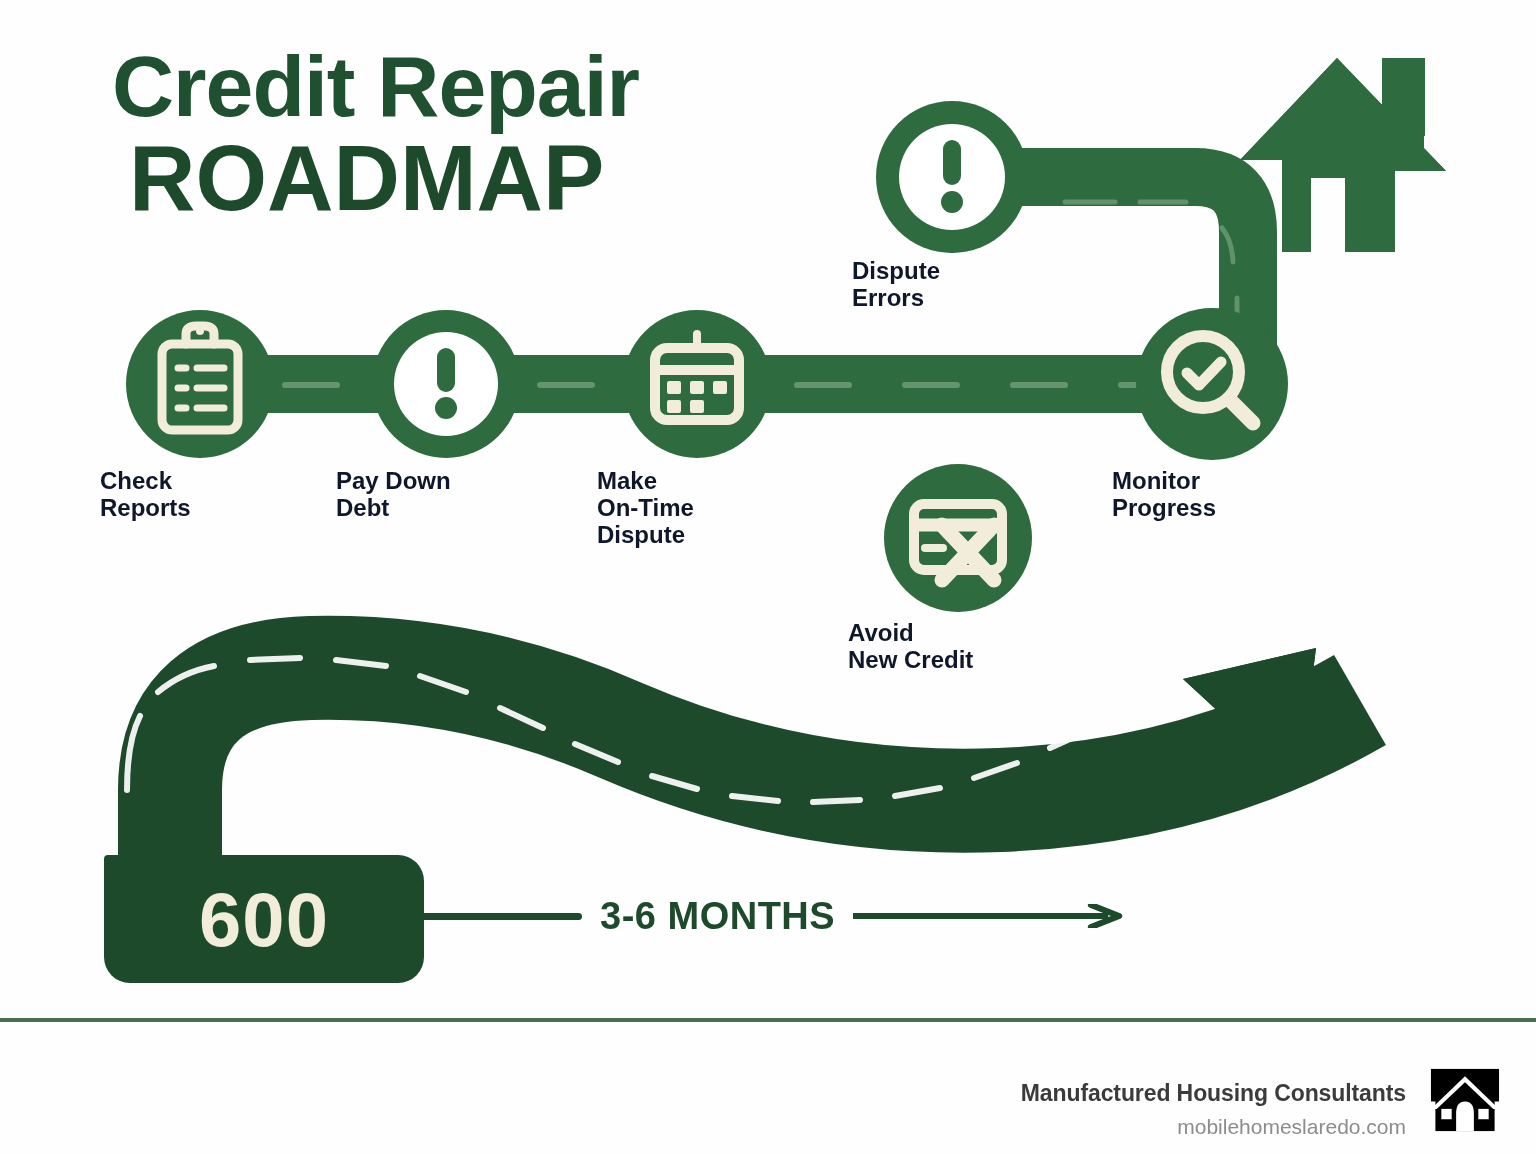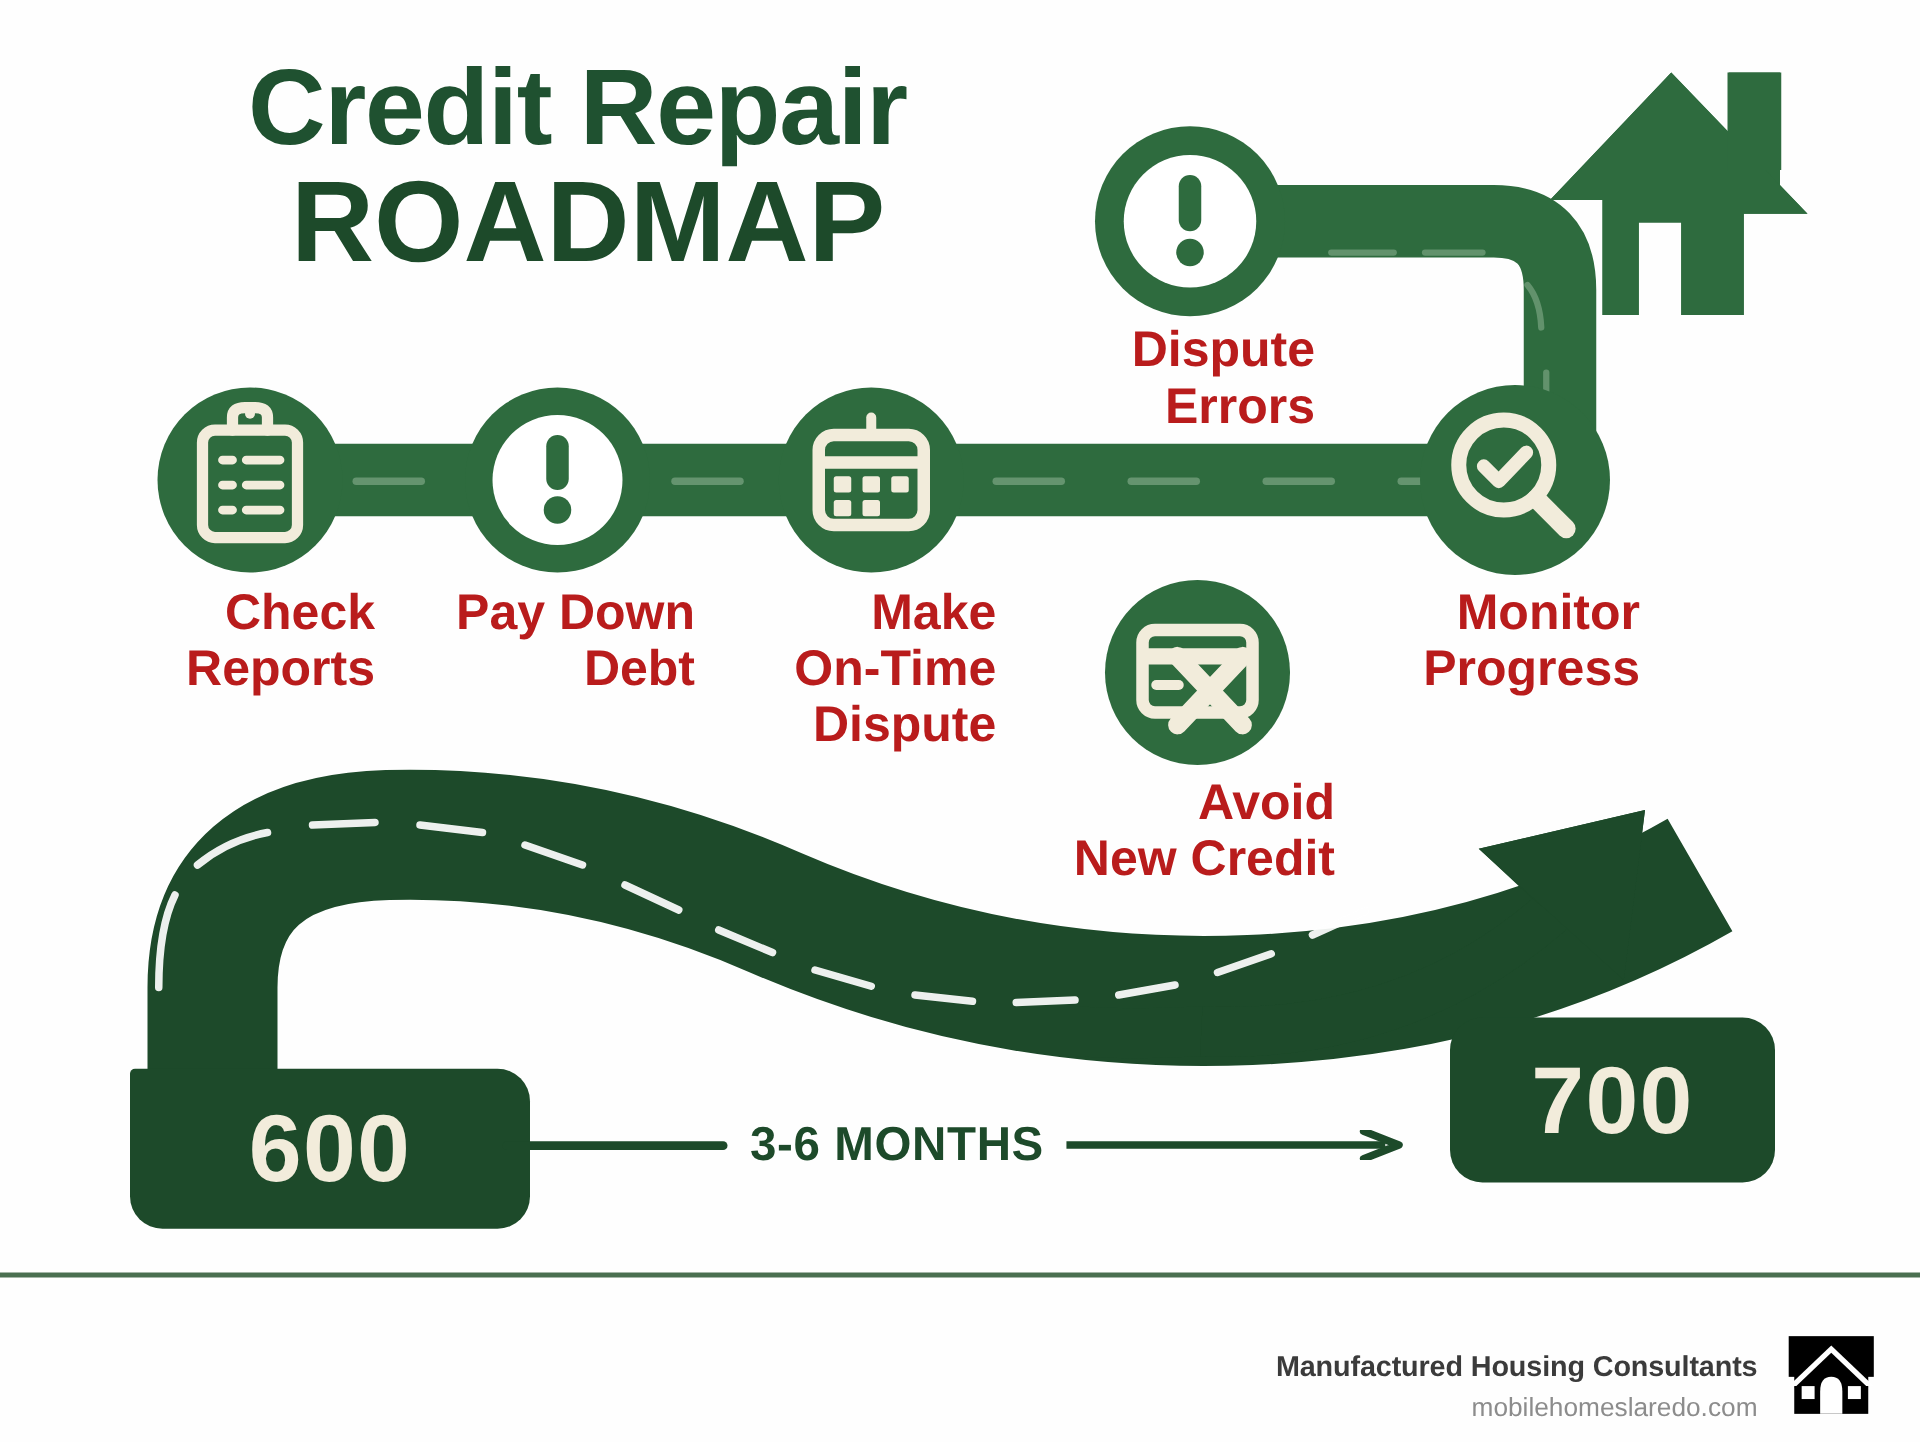--- a/index.html
+++ b/index.html
@@ -17,21 +17,20 @@
     background: #fefefe;
     overflow: hidden;
   }
   .abs { position: absolute; }
 
   
   #title-block {
     left: 112px;
     top: 44px;
     width: 700px;
-    text-align: center;
   }
   #title-line1 {
     font-size: 86px;
     line-height: 0.98;
     font-weight: 700;
     color: #1f5130;
     letter-spacing: -1px;
   }
   #title-line2 {
     font-size: 92px;
@@ -47,25 +46,25 @@
   #roadmap-svg {
     left: 0;
     top: 0;
     width: 1536px;
     height: 1010px;
   }
 
   
   .step-label {
     position: absolute;
-    text-align: right;
-    font-size: 40px;
+    text-align: left;
+    font-size: 24px;
     font-weight: 700;
     line-height: 1.12;
-    color: #b91c1c;
+    color: #0f172a;
     white-space: pre-line;
   }
 
   
   .score-box {
     position: absolute;
     background: #1d4a2a;
     border-radius: 26px;
     display: flex;
     align-items: center;
@@ -327,21 +326,20 @@
 Errors</div>
 
   <div class="step-label" style="left:848px; top:620px; width:220px;">Avoid
 New Credit</div>
 
   <div class="step-label" style="left:1112px; top:468px; width:200px;">Monitor
 Progress</div>
 
   <div id="score-start" class="score-box">600</div>
 
-  <div id="score-end" class="score-box">700</div>
 
   <div id="timeline" class="abs">
     <div id="timeline-line-left"></div>
     <div id="timeline-label">3-6 MONTHS</div>
     <svg id="timeline-arrow" viewBox="0 0 260 24" preserveAspectRatio="none">
       <line x1="0" y1="12" x2="238" y2="12" stroke="#1d4a2a" stroke-width="6"></line>
       <polyline points="222,1 248,12 222,23" fill="none" stroke="#1d4a2a" stroke-width="6" stroke-linecap="round" stroke-linejoin="round"></polyline>
     </svg>
   </div>
 

